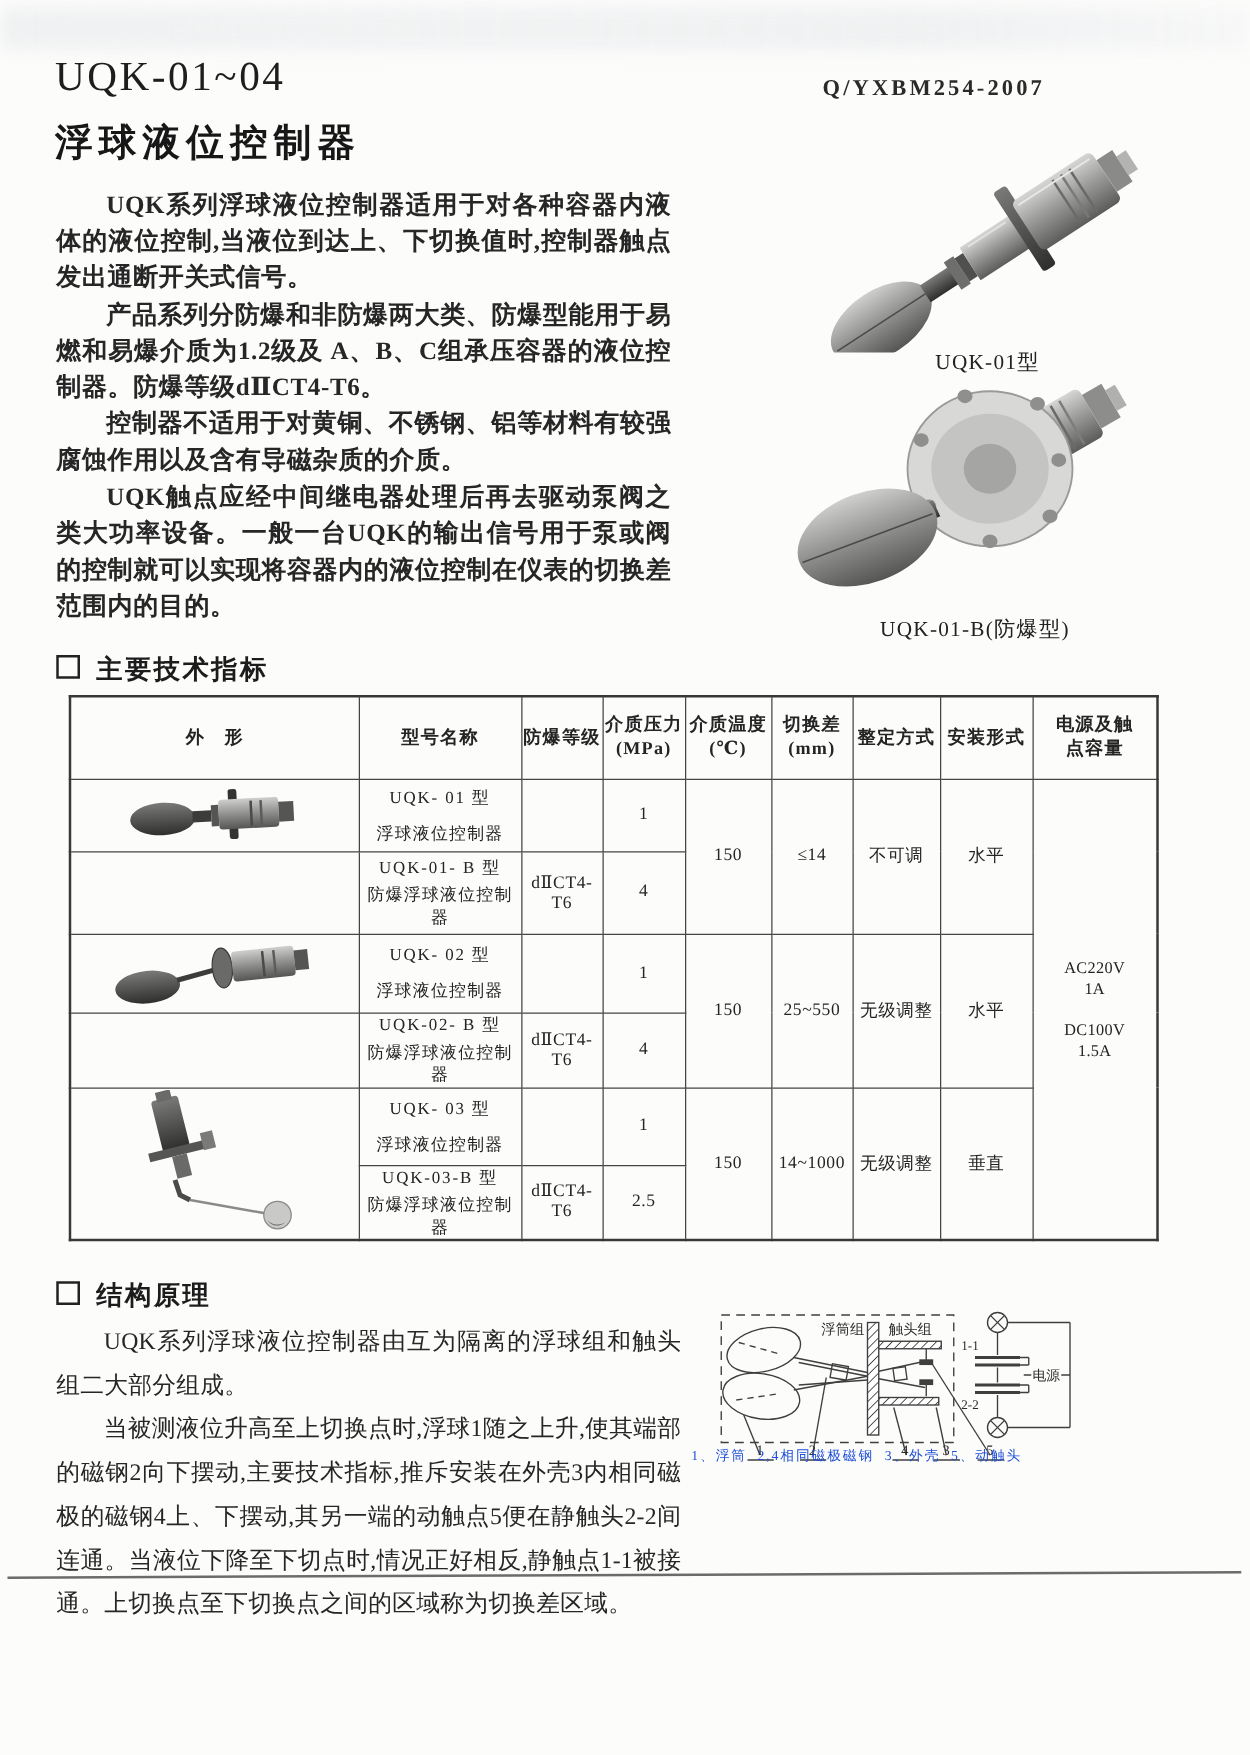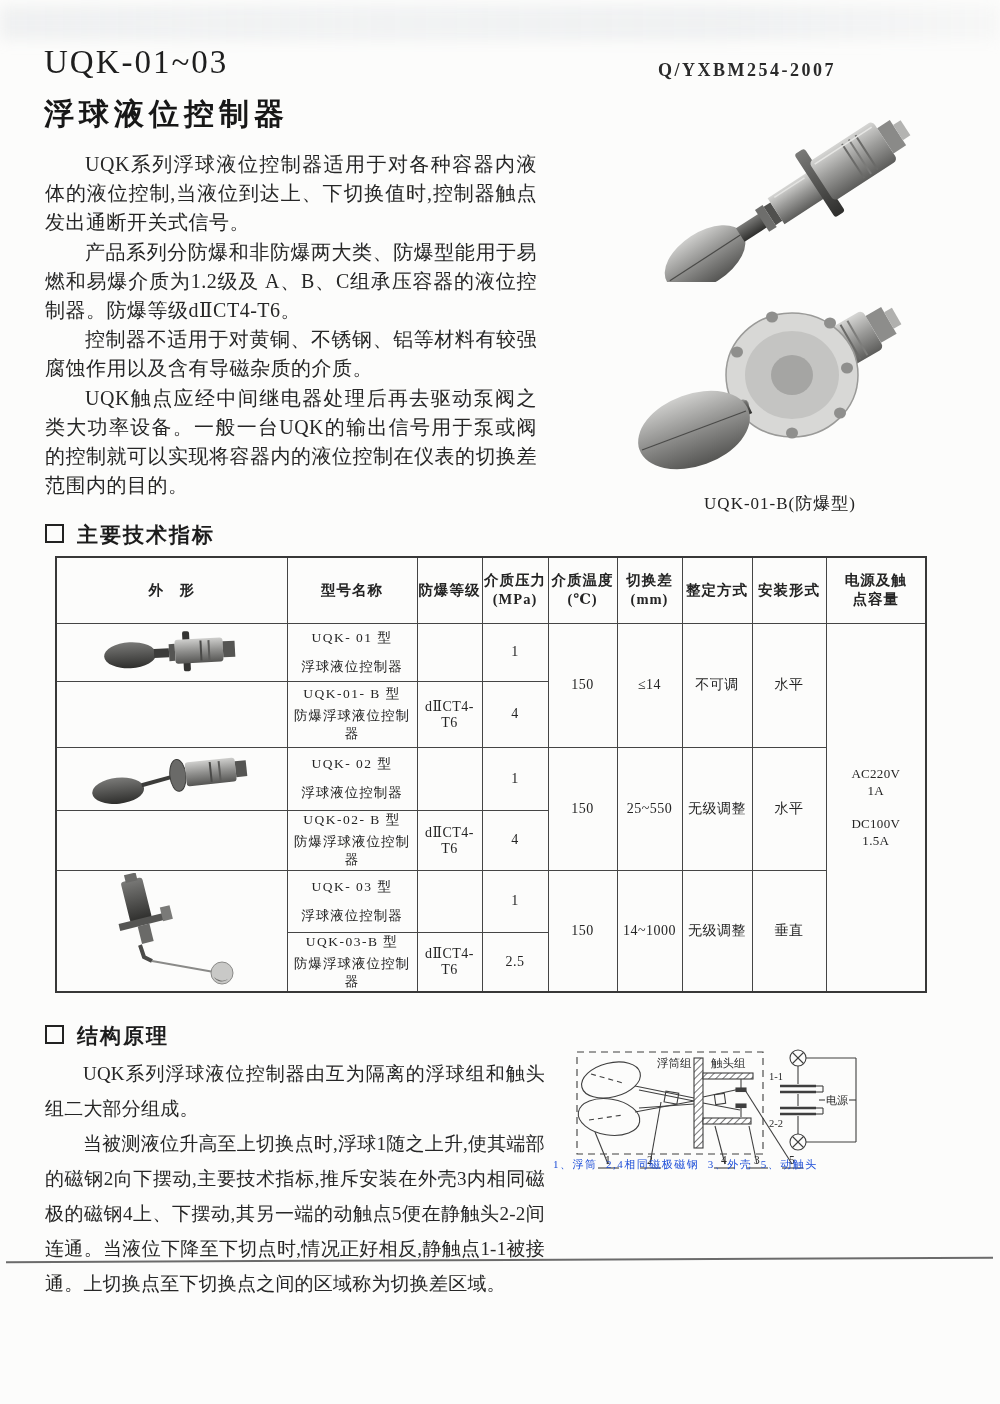--- a/index.html
+++ b/index.html
@@ -9,21 +9,21 @@
     font-family:"Liberation Serif","DejaVu Serif",serif;color:#232323;
   }
   .scan-noise{position:absolute;top:6px;left:0;width:100%;height:34px;
     background:linear-gradient(90deg,rgba(198,204,210,.22),rgba(216,221,226,.30) 38%,rgba(204,210,216,.26) 72%,rgba(226,229,232,.18));
     filter:blur(7px);pointer-events:none;}
   .abs{position:absolute;}
   .title-model{left:44px;top:44px;font-size:33px;letter-spacing:2px;color:#1e1e1e;}
   .title-product{left:44px;top:94px;font-size:30px;font-weight:bold;letter-spacing:5px;color:#171717;}
   .std-code{left:658px;top:60px;font-size:18px;letter-spacing:2.5px;font-weight:600;color:#2a2a2a;}
   .intro{left:45px;top:150px;width:492px;font-size:20px;line-height:29.2px;
-    text-align:justify;letter-spacing:.5px;color:#262626;}
+    text-align:justify;letter-spacing:.5px;color:#262626;font-weight:bold;}
   .intro p,.structext p{margin:0;text-indent:2em;}
   .structext{left:45px;top:1056px;width:500px;font-size:19px;line-height:35px;
     text-align:justify;letter-spacing:.2px;color:#262626;}
   .photo-caption{font-size:17px;letter-spacing:1px;color:#222;text-align:center;}
   .cap1{left:620px;top:278px;width:340px;}
   .cap2{left:600px;top:492px;width:360px;}
   .sec-head{font-family:"Liberation Sans","DejaVu Sans",sans-serif;font-size:21px;
     font-weight:bold;color:#1c1c1c;letter-spacing:2px;}
   .sh1{left:45px;top:521px;}
   .sh2{left:45px;top:1022px;}
@@ -73,21 +73,21 @@
         <stop offset="0" stop-color="#7a7a78"></stop>
           <stop offset="1" stop-color="#2e2e2c"></stop>
       </linearGradient>
       <pattern id="hatch" width="5" height="5" patternUnits="userSpaceOnUse" patternTransform="rotate(45)">
         <rect width="5" height="5" fill="#ffffff"></rect>
         <line x1="0" y1="0" x2="0" y2="5" stroke="#3f3f3f" stroke-width="1.4"></line>
       </pattern>
     </defs>
   </svg>
 
-  <div class="abs title-model">UQK-01~03</div>
+  <div class="abs title-model">UQK-01~04</div>
   <div class="abs title-product">浮球液位控制器</div>
   <div class="abs std-code">Q/YXBM254-2007</div>
 
   <div class="abs intro">
     <p>UQK系列浮球液位控制器适用于对各种容器内液体的液位控制,当液位到达上、下切换值时,控制器触点发出通断开关式信号。</p>
     <p>产品系列分防爆和非防爆两大类、防爆型能用于易燃和易爆介质为1.2级及 A、B、C组承压容器的液位控制器。防爆等级dⅡCT4-T6。</p>
     <p>控制器不适用于对黄铜、不锈钢、铝等材料有较强腐蚀作用以及含有导磁杂质的介质。</p>
     <p>UQK触点应经中间继电器处理后再去驱动泵阀之类大功率设备。一般一台UQK的输出信号用于泵或阀的控制就可以实现将容器内的液位控制在仪表的切换差范围内的目的。</p>
   </div>
 
@@ -103,20 +103,21 @@
       <rect x="206" y="57" width="12" height="75" rx="3" fill="url(#gdark)"></rect>
       <rect x="214" y="71" width="76" height="47" rx="5" fill="url(#metal)"></rect>
       <line x1="252" y1="74" x2="252" y2="115" stroke="#6a6a68" stroke-width="2"></line>
       <line x1="260" y1="74" x2="260" y2="115" stroke="#7a7a78" stroke-width="2"></line>
       <line x1="268" y1="74" x2="268" y2="115" stroke="#6a6a68" stroke-width="2"></line>
       <line x1="218" y1="76" x2="286" y2="76" stroke="#e6e6e4" stroke-width="1.6"></line>
       <rect x="290" y="80" width="15" height="30" fill="#8a8a88"></rect>
       <rect x="305" y="86" width="9" height="18" fill="#b3b3b1"></rect>
     </g>
   </svg>
+  <div class="abs photo-caption cap1">UQK-01型</div>
 
   <svg class="abs" style="left:622px;top:300px" width="330" height="185" viewBox="0 0 330 185">
     <g transform="rotate(-30 180 70)">
       <rect x="180" y="48" width="82" height="44" rx="5" fill="url(#metal)"></rect>
       <line x1="236" y1="50" x2="236" y2="90" stroke="#6a6a68" stroke-width="2"></line>
       <line x1="244" y1="50" x2="244" y2="90" stroke="#7d7d7b" stroke-width="2"></line>
       <rect x="262" y="55" width="18" height="31" fill="#8d8d8b"></rect>
       <rect x="280" y="61" width="9" height="19" fill="#b0b0ae"></rect>
     </g>
     <ellipse cx="170" cy="75" rx="66" ry="62" fill="#d8d8d6" stroke="#9a9a98" stroke-width="1.5"></ellipse>

